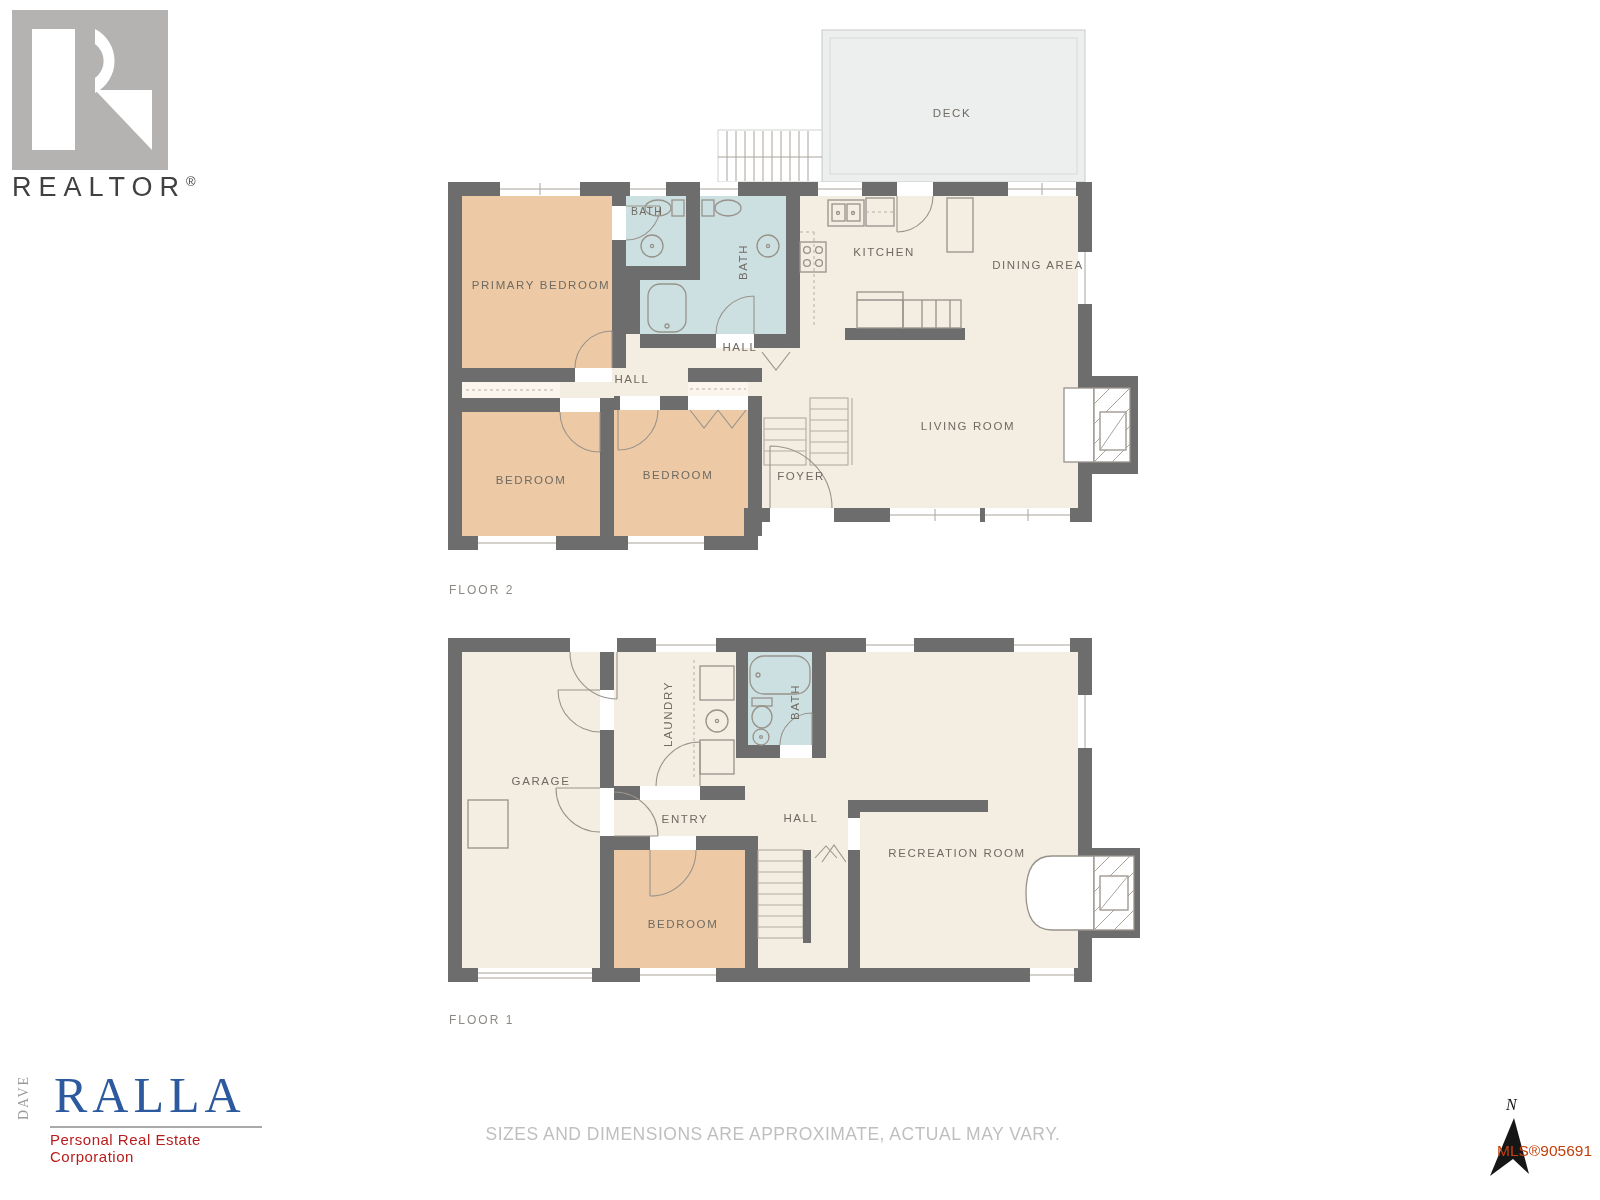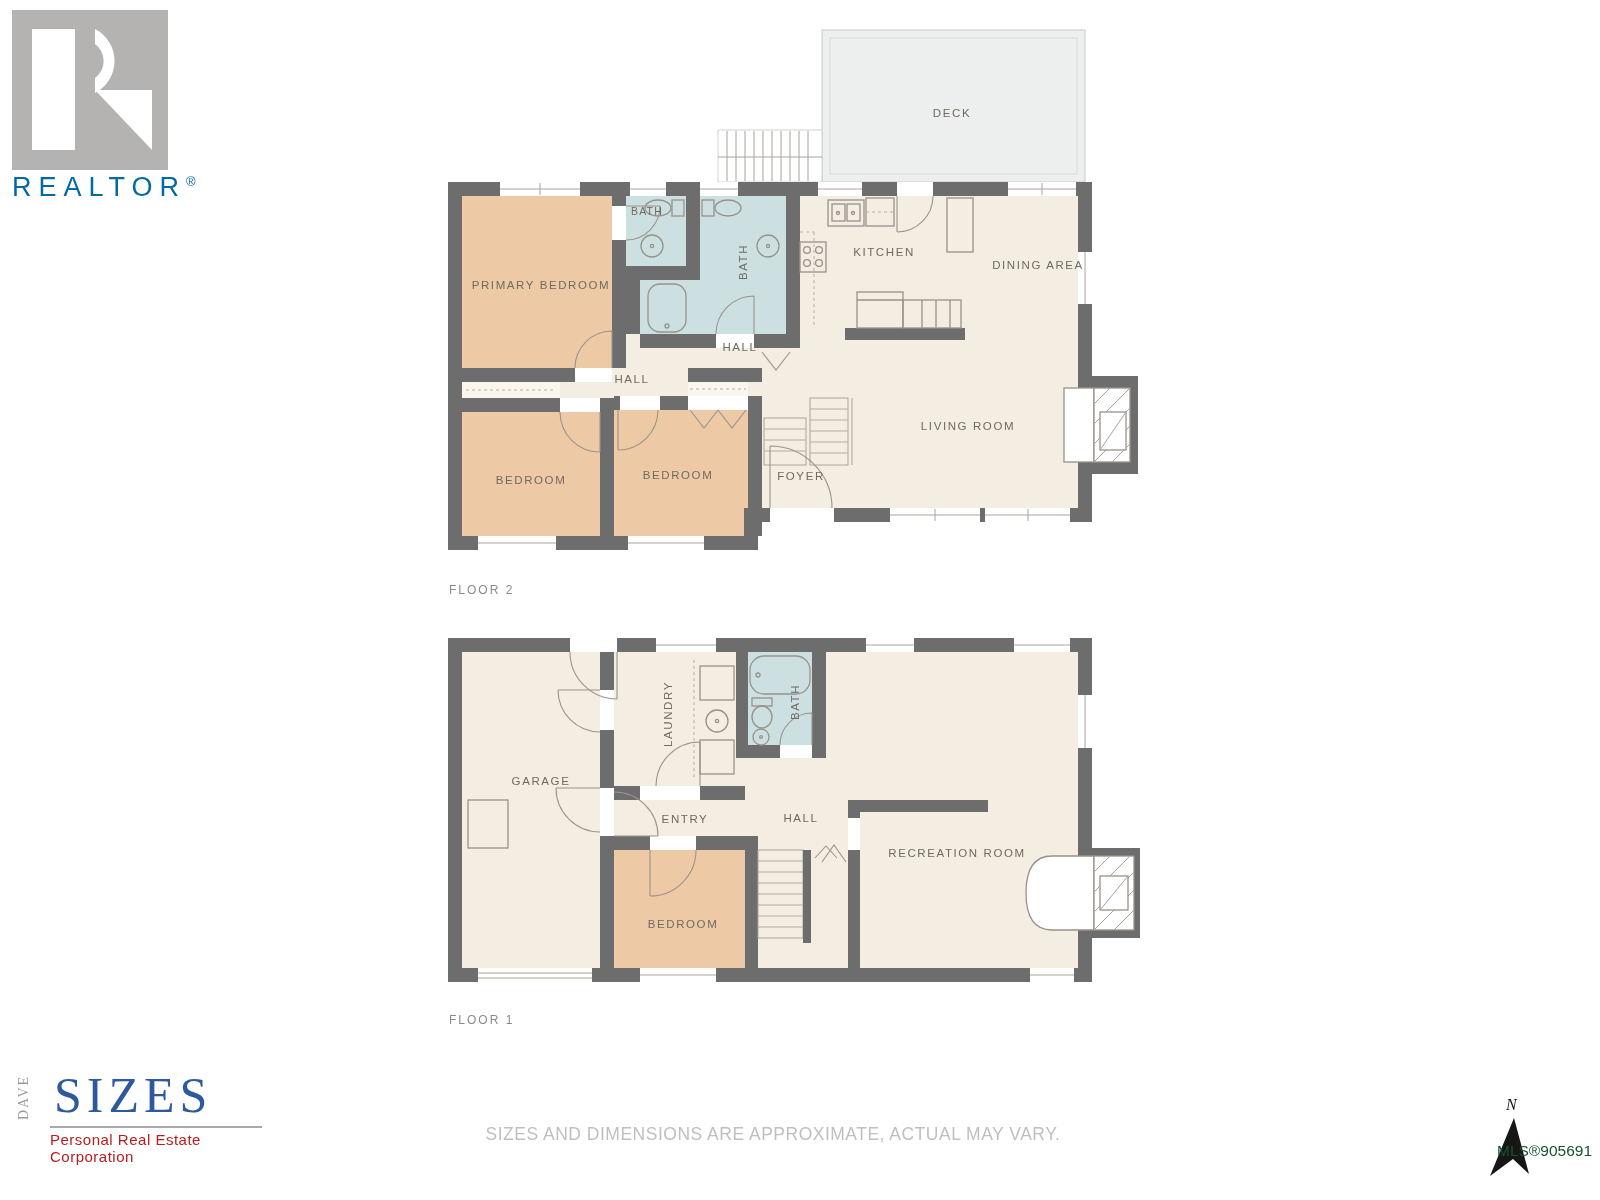--- a/index.html
+++ b/index.html
@@ -21,37 +21,37 @@
   .fxn{fill:none;stroke:#97928a;stroke-width:1.3;}
   .arc{fill:none;stroke:#9a948c;stroke-width:1.1;}
   .dash{fill:none;stroke:#b5afa5;stroke-width:1;stroke-dasharray:3 3;}
   .tread{stroke:#b3ada3;stroke-width:1;}
   .lbl{font:11.5px "Liberation Sans",sans-serif;fill:#6f6a62;letter-spacing:1.6px;text-anchor:middle;}
   .lbls{font:10.5px "Liberation Sans",sans-serif;fill:#6f6a62;letter-spacing:1.2px;text-anchor:middle;}
   .flbl{font:12px "Liberation Sans",sans-serif;fill:#8d8a85;letter-spacing:2px;}
 
   
   .realtor{position:absolute;left:12px;top:10px;}
-  .realtor-word{position:absolute;left:12px;top:172px;font-size:27px;color:#0369a1;
+  .realtor-word{position:absolute;left:12px;top:172px;font-size:27px;color:#404040;
                 letter-spacing:7px;font-family:"Liberation Sans",sans-serif;}
   .realtor-word sup{font-size:13px;letter-spacing:0;}
 
   
   .ralla{position:absolute;left:30px;top:1056px;width:250px;}
   .ralla-row{position:relative;height:62px;}
   .ralla-first{position:absolute;left:2px;bottom:-2px;transform:rotate(-90deg);transform-origin:left bottom;
                font-family:"Liberation Serif",serif;font-size:14px;color:#9b9b9b;letter-spacing:2px;}
   .ralla-last{position:absolute;left:24px;bottom:-6px;font-family:"Liberation Serif",serif;
               font-size:50px;color:#2d5a9e;letter-spacing:5px;}
   .ralla-line{margin:8px 0 3px 20px;width:212px;border-top:2px solid #a9a9a9;}
   .ralla-tag{margin-left:20px;font-size:15px;color:#b91c1c;letter-spacing:0.5px;}
 
   .disclaimer{position:absolute;left:378px;top:1124px;width:790px;text-align:center;
               font-size:17.5px;color:#bfbfbf;letter-spacing:0.5px;}
-  .mls{position:absolute;right:8px;top:1142px;font-size:15.5px;color:#14532d;}
+  .mls{position:absolute;right:8px;top:1142px;font-size:15.5px;color:#c2410c;}
   .compass{position:absolute;left:1478px;top:1082px;}
   .compass-n{font:italic 16px "Liberation Serif",serif;fill:#161616;}
 </style>
 </head>
 <body>
 
 <div class="page">
 
   <svg class="realtor" width="156" height="160">
     <rect x="0" y="0" width="156" height="160" fill="#b5b3b2"></rect>
@@ -343,21 +343,21 @@
       <text class="lbl" x="801" y="822">HALL</text>
       <text class="lbl" x="683" y="928">BEDROOM</text>
       <text class="lbl" x="957" y="857">RECREATION ROOM</text>
       <text class="flbl" x="449" y="1024">FLOOR 1</text>
     </g>
   </svg>
 
   <div class="ralla">
     <div class="ralla-row">
       <span class="ralla-first">DAVE</span>
-      <span class="ralla-last">SIZES</span>
+      <span class="ralla-last">RALLA</span>
     </div>
     <div class="ralla-line"></div>
     <div class="ralla-tag">Personal Real Estate Corporation</div>
   </div>
 
   <div class="disclaimer">SIZES AND DIMENSIONS ARE APPROXIMATE, ACTUAL MAY VARY.</div>
 
   <svg class="compass" width="64" height="104">
     <text class="compass-n" x="28" y="28">N</text>
     <polygon points="36,36 51,92 35,77 12,94" fill="#161616"></polygon>

